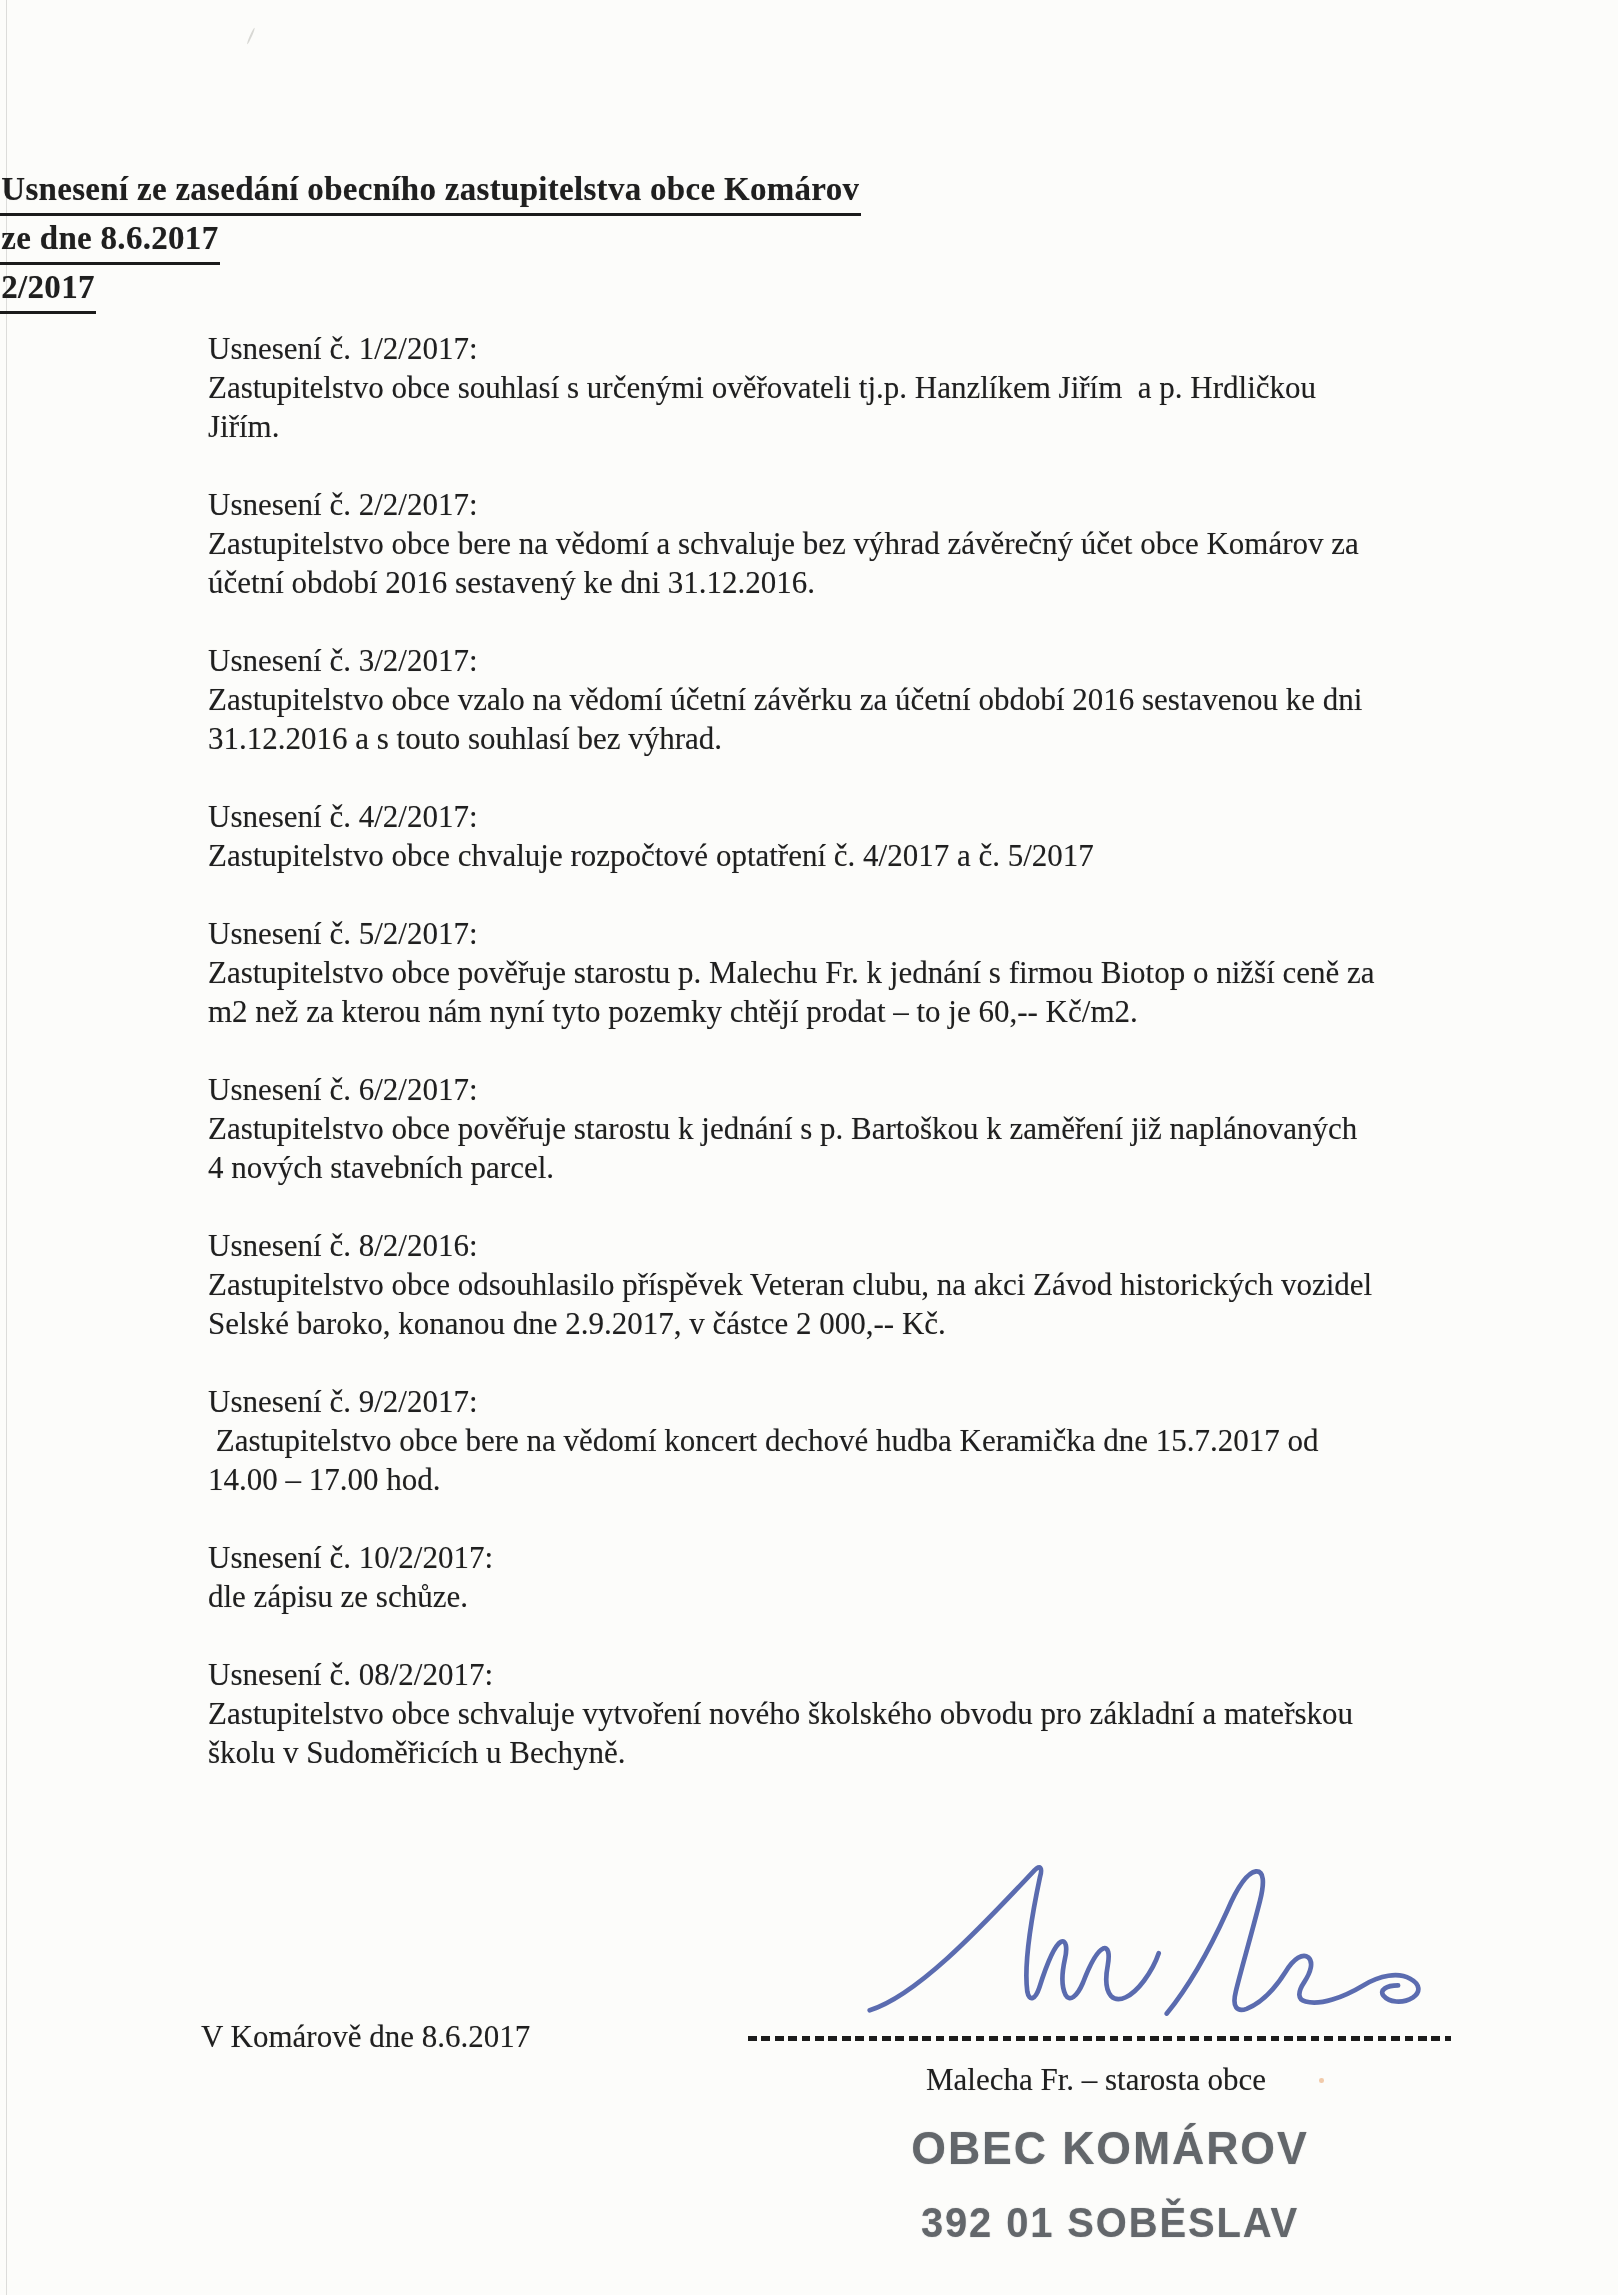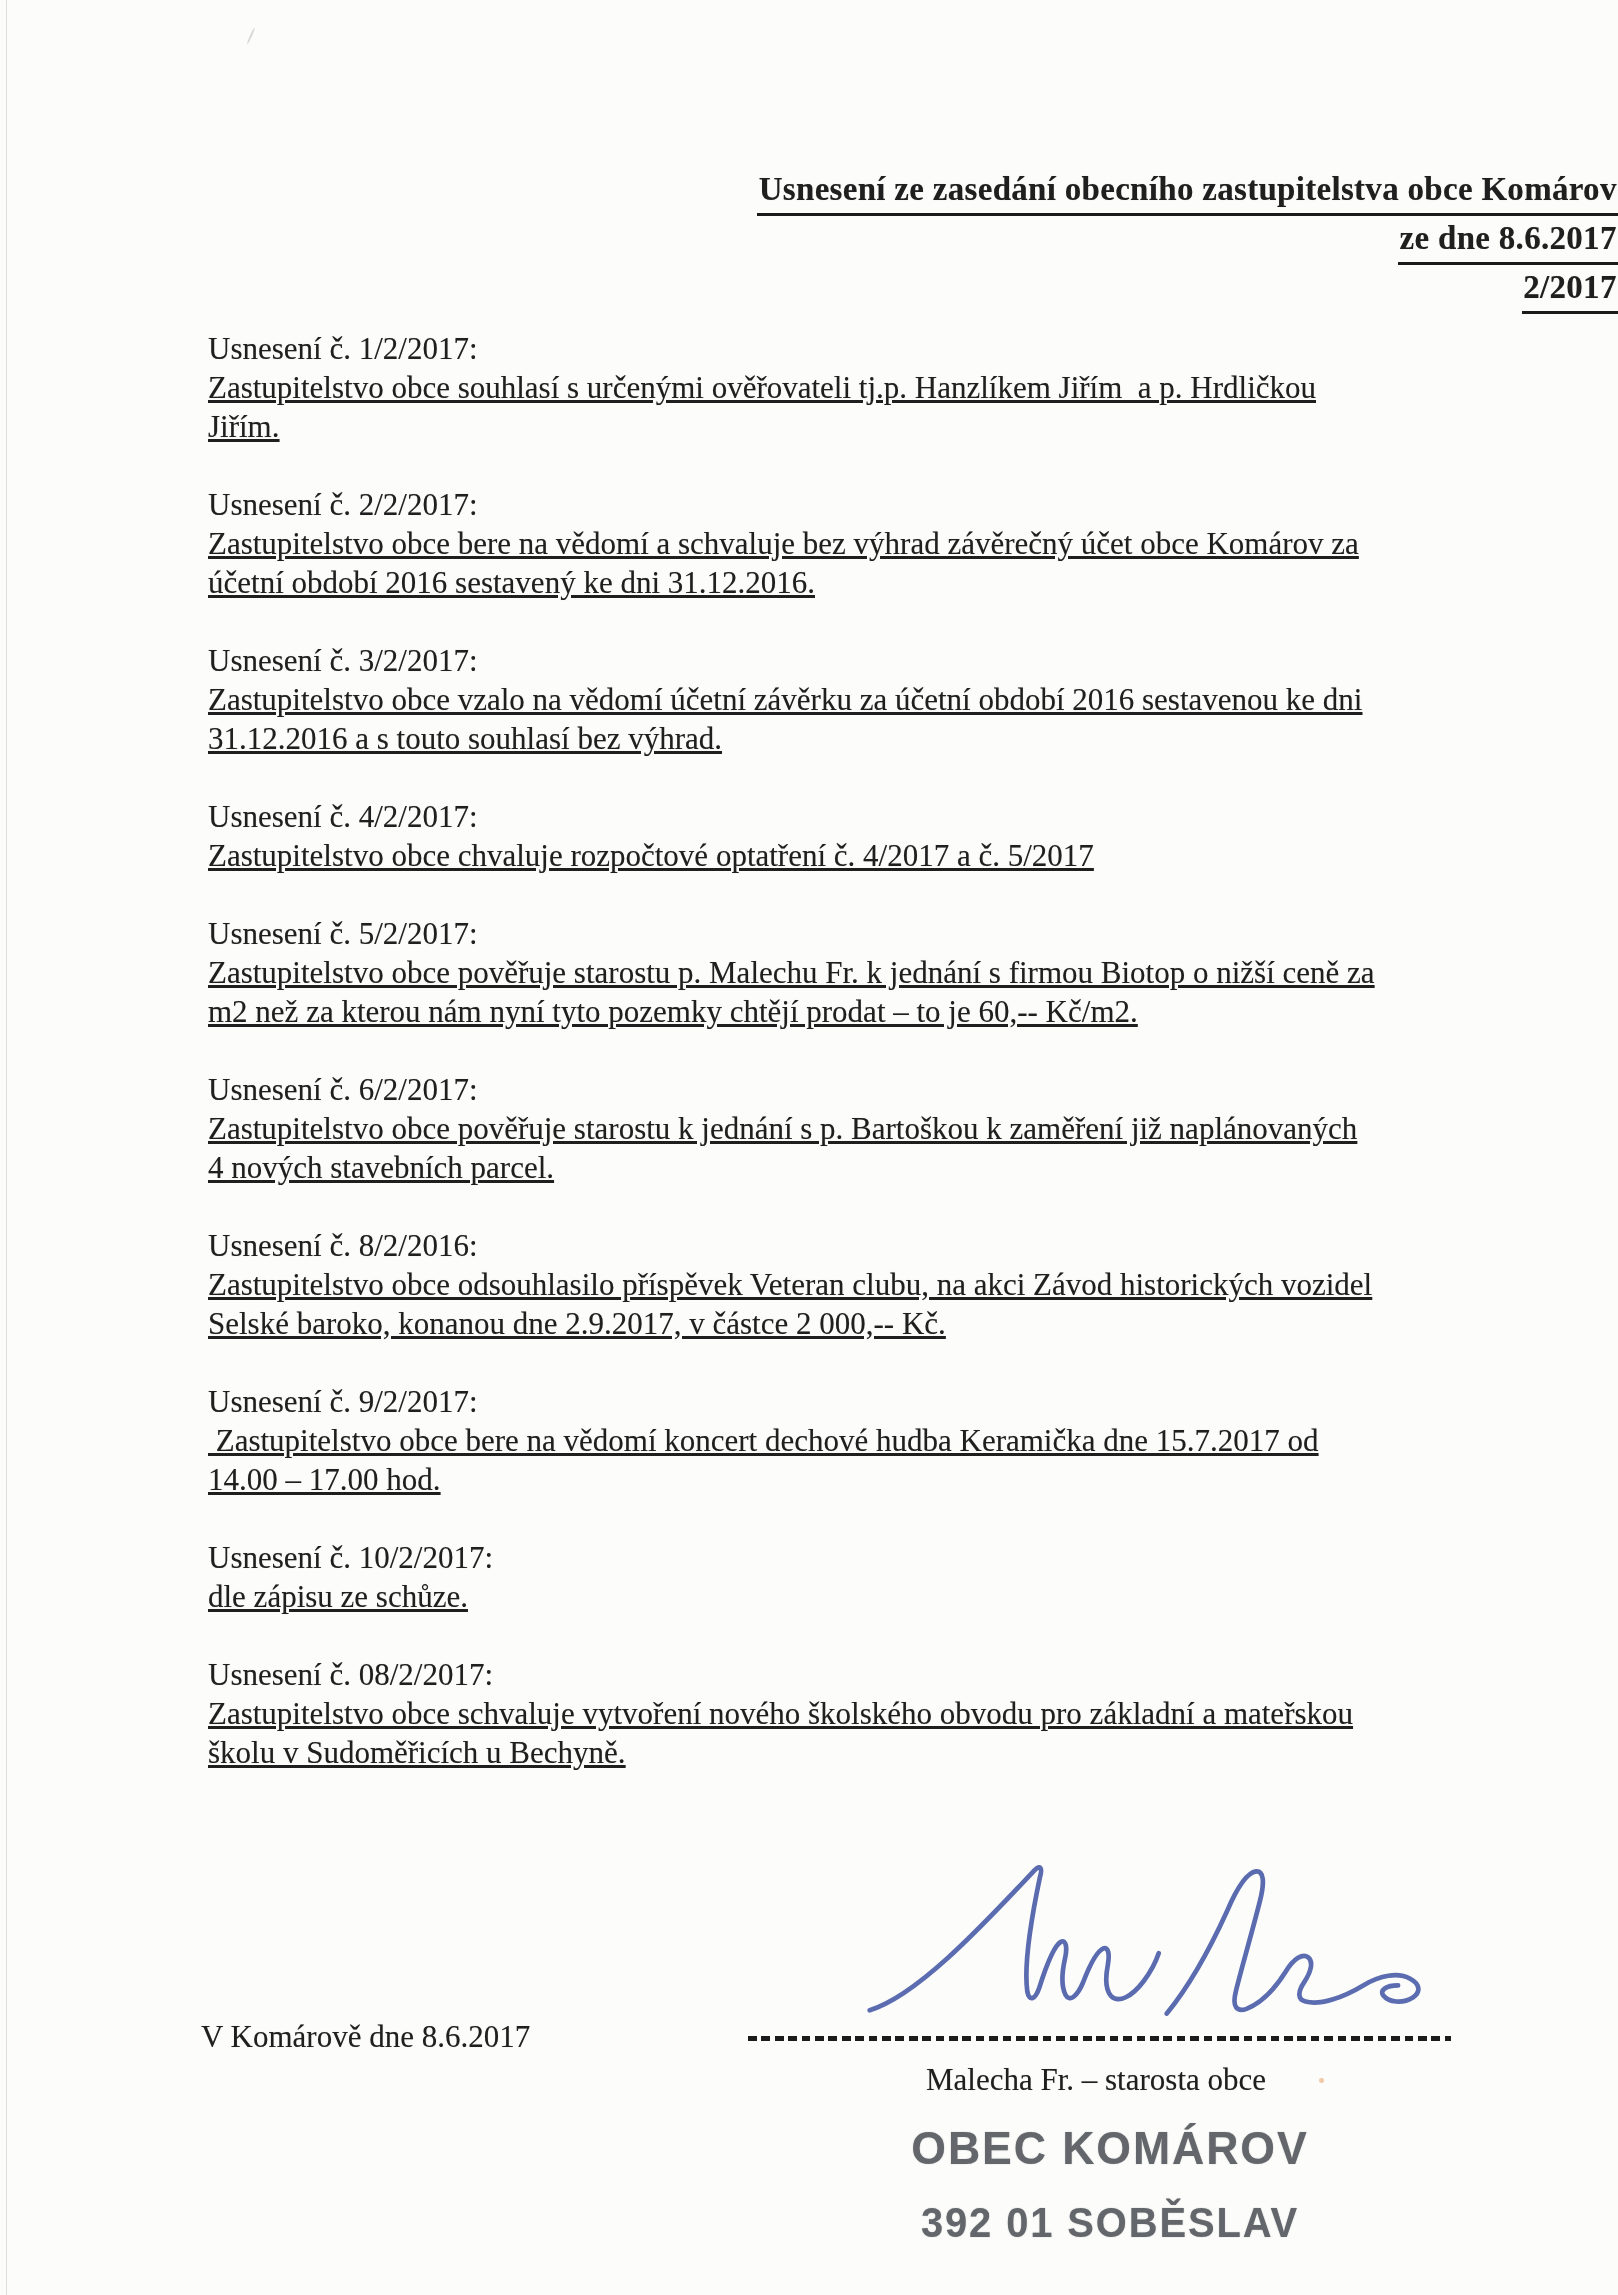--- a/index.html
+++ b/index.html
@@ -19,39 +19,39 @@
     background:#c6c6c4;opacity:.6;
   }
   .scan-speck{
     position:absolute;border-radius:50%;
   }
   .speck-1{left:1319px;top:2078px;width:4.7px;height:4.7px;background:#e8a068;opacity:.55;}
   .speck-2{left:250px;top:27px;width:2px;height:17.5px;background:#d8d8d4;transform:rotate(24deg);}
 
   .doc-title{
     position:absolute;top:167px;left:0;width:100%;
-    text-align:right;
+    text-align:left;
     font-size:33px;line-height:44px;font-weight:bold;
     letter-spacing:0.3px;
     text-shadow:0 0 0.7px rgba(25,25,25,.40);
   }
   .doc-title .u{
     display:inline-block;
     border-bottom:3.4px solid #1b1b1b;
     padding:0 1.3px 2px 1.3px;
   }
 
   .doc-body{
     position:absolute;top:329px;left:208px;width:1337px;
     font-size:31px;line-height:39px;
     text-shadow:0 0 0.7px rgba(25,25,25,.38);
   }
   .resolution{margin:0 0 39px 0;}
   .res-heading{white-space:pre;}
-  .res-line{white-space:pre;text-decoration:underline;}
+  .res-line{white-space:pre;}
 
   .place-date{
     position:absolute;left:201px;top:2017px;
     font-size:31px;line-height:39px;
     text-shadow:0 0 0.7px rgba(25,25,25,.38);
   }
 
   .signature-svg{
     position:absolute;left:861px;top:1854px;
     width:578px;height:173px;

